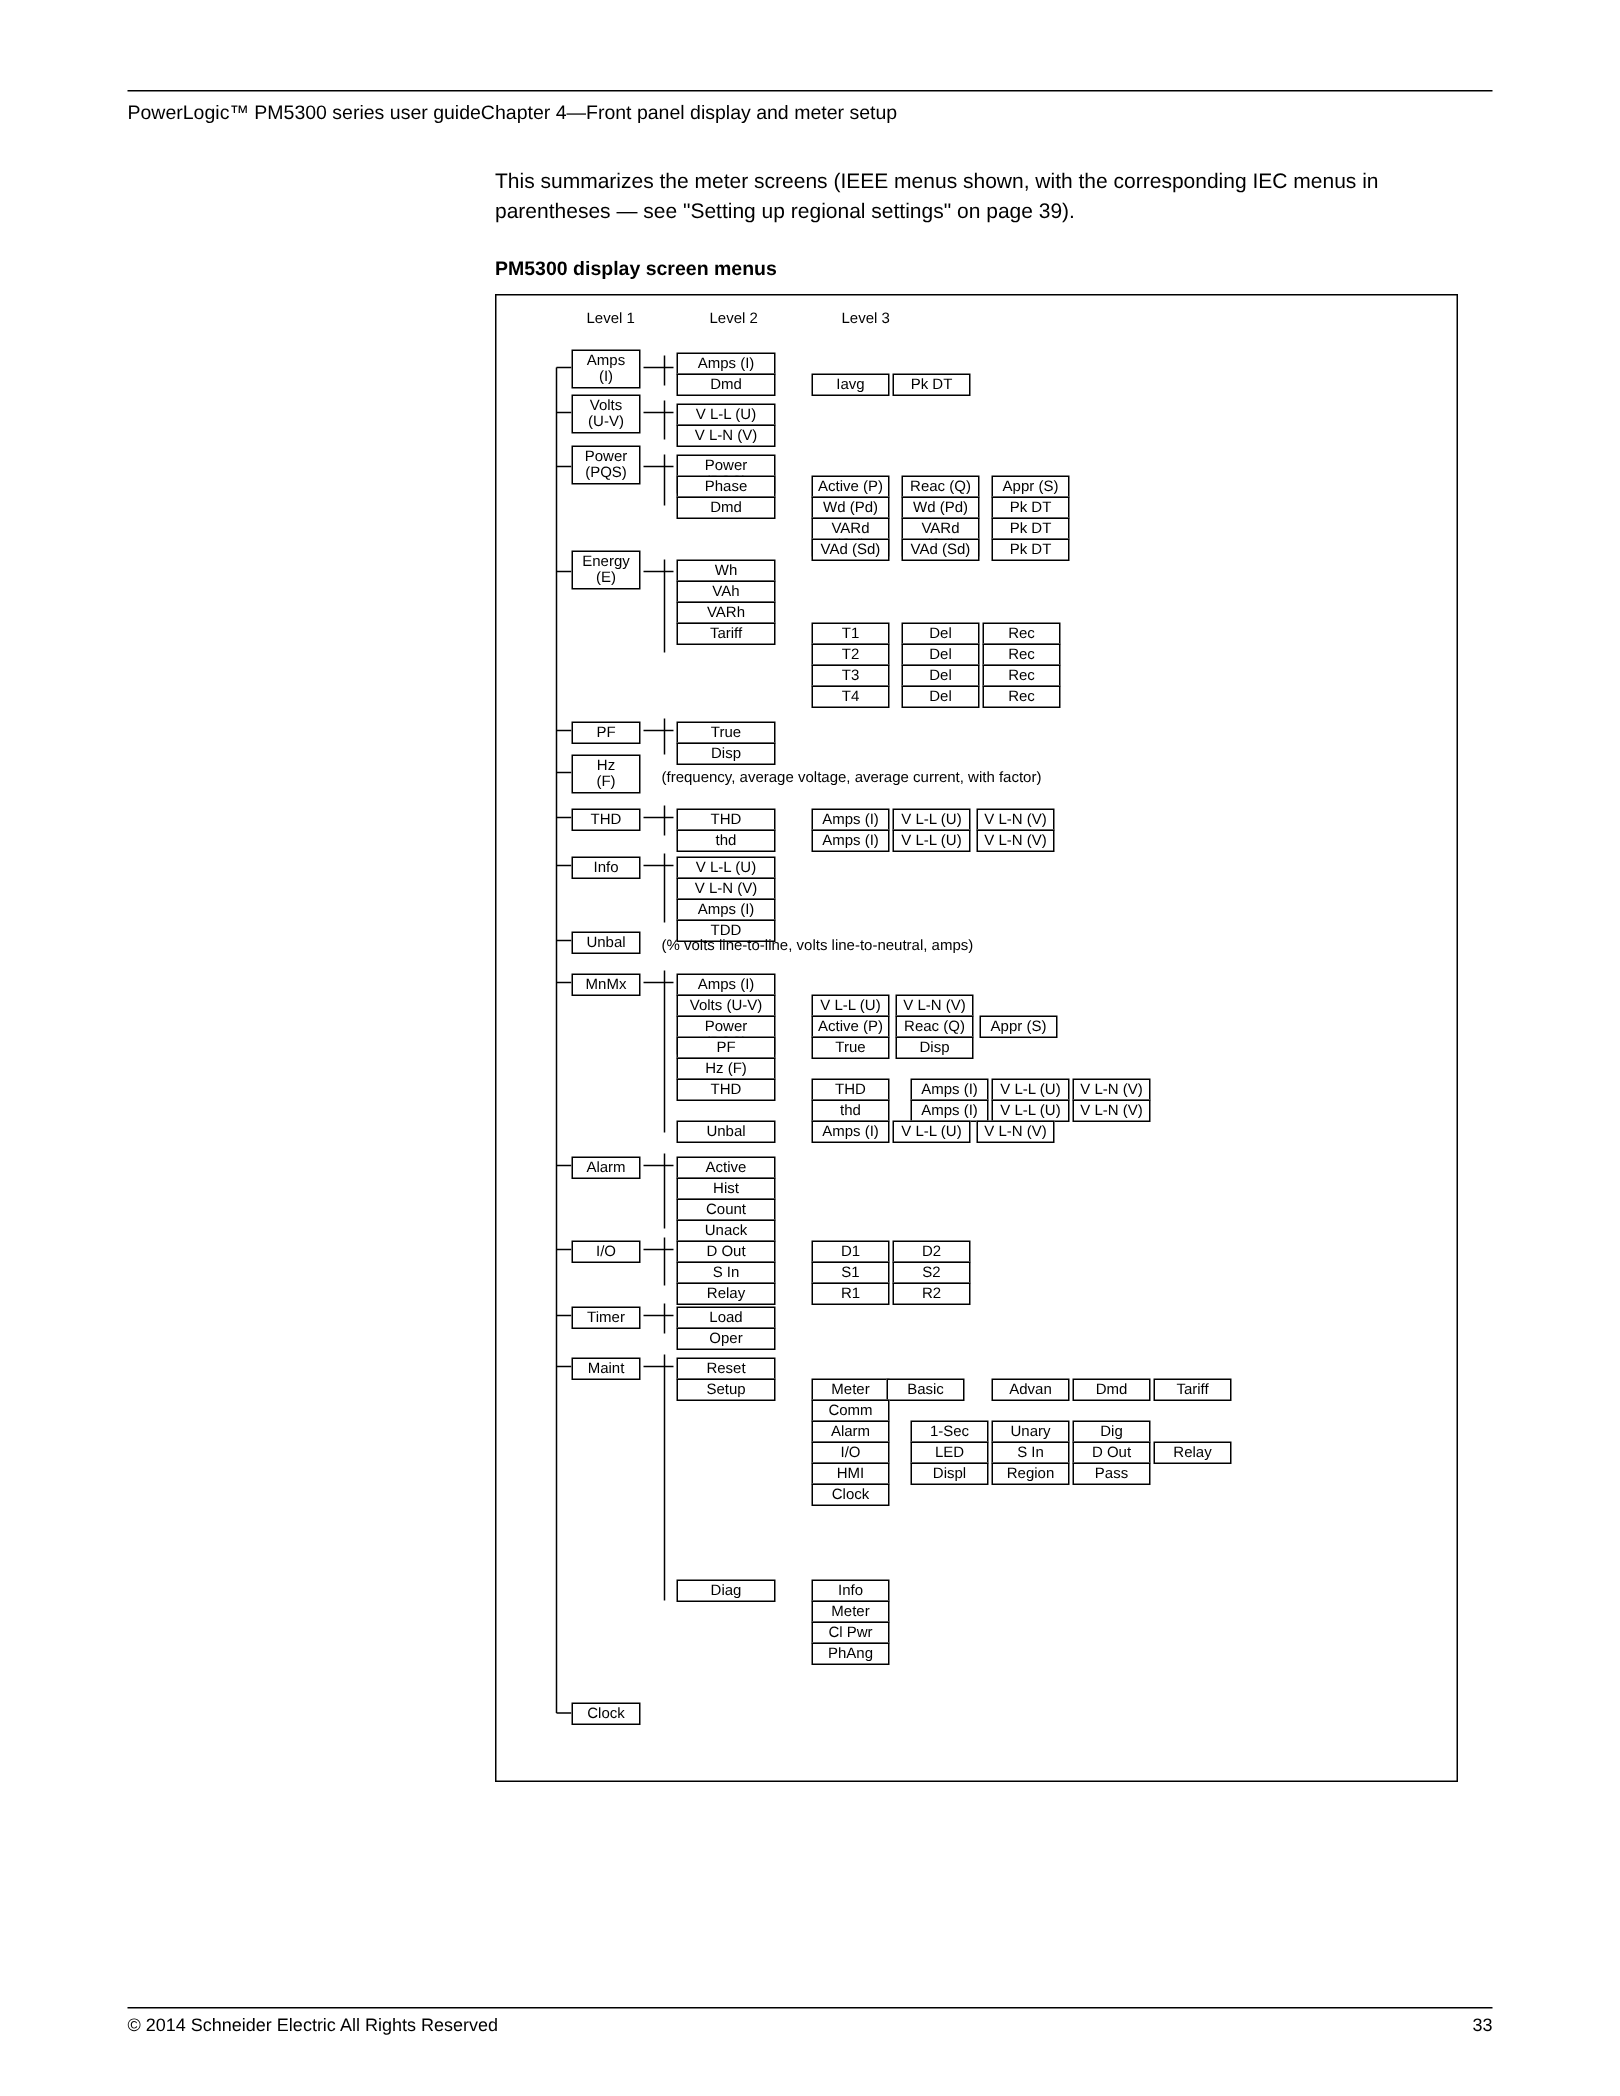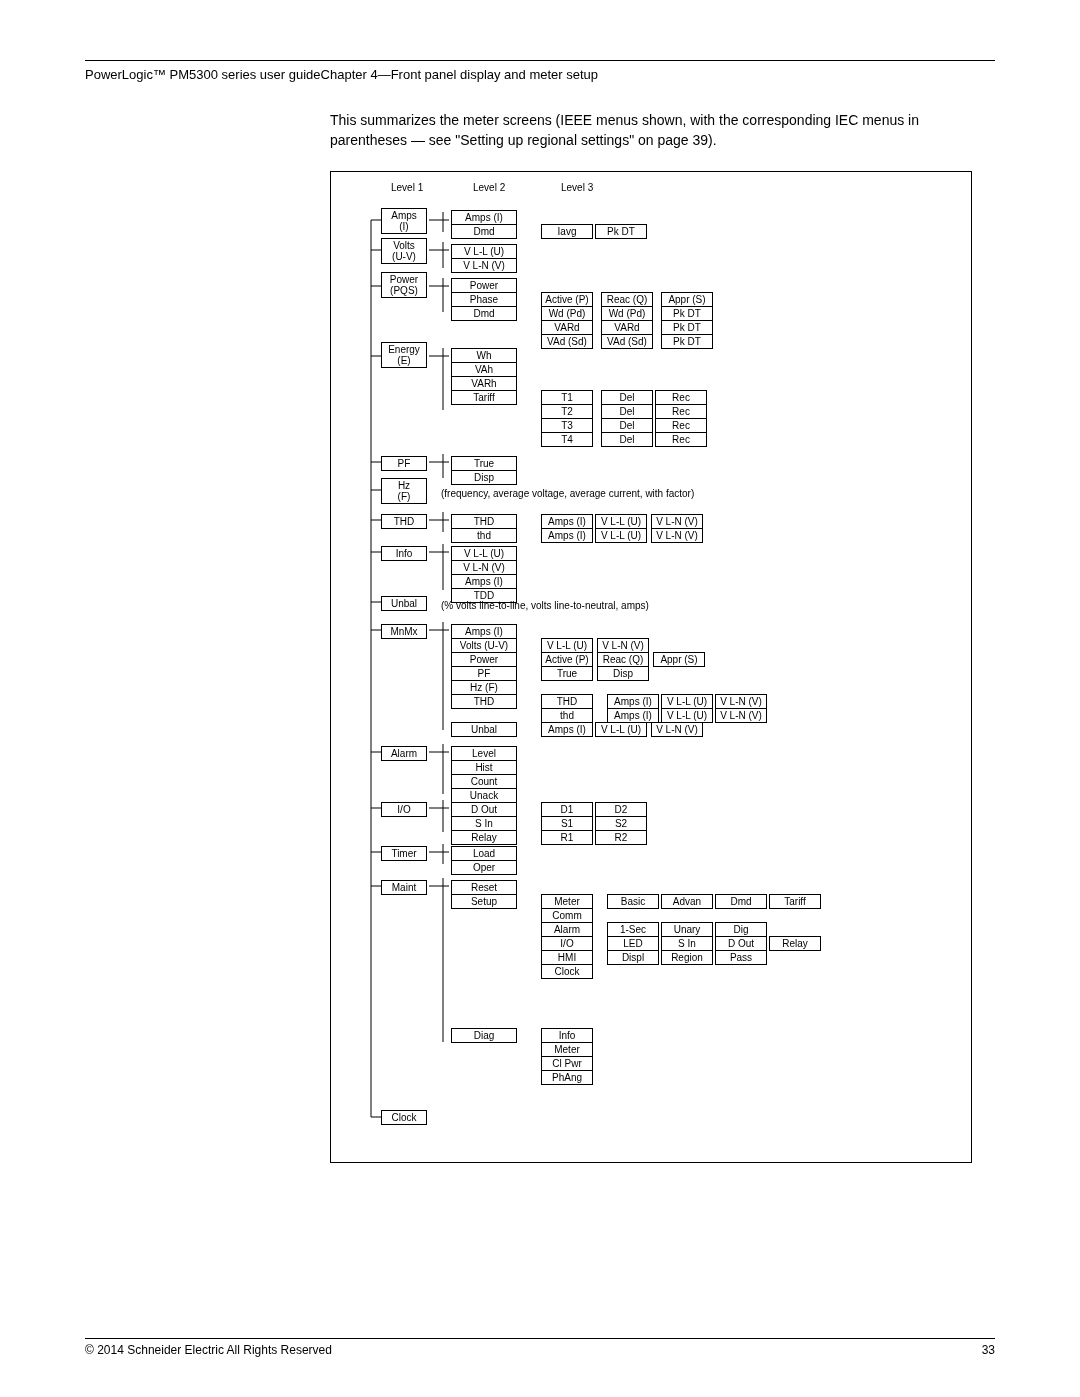--- a/index.html
+++ b/index.html
@@ -35,20 +35,21 @@
 <body>
 
 <div class="page">
   <div class="top-rule"></div>
   <div class="header-row">
     <span>PowerLogic™ PM5300 series user guide</span>
     <span>Chapter 4—Front panel display and meter setup</span>
   </div>
 
   <div class="body-text">This summarizes the meter screens (IEEE menus shown, with the corresponding IEC menus in parentheses — see "Setting up regional settings" on page 39).</div>
+  <div class="fig-title">PM5300 display screen menus</div>
 
   <div class="diagram-frame">
 
     <span class="lvl-label" style="left:48px;top:10px">Level  1</span>
     <span class="lvl-label" style="left:130px;top:10px">Level  2</span>
     <span class="lvl-label" style="left:218px;top:10px">Level  3</span>
 
     <svg class="wires" width="640" height="990">
       <g stroke="#000" stroke-width="1" fill="none">
 
@@ -150,21 +151,21 @@
     <span class="inline-note" style="left:110px;top:428px">(% volts line-to-line, volts line-to-neutral, amps)</span>
 
     <div class="node node2" style="left:120px;top:452px">Amps (I)</div>
     <div class="node node2" style="left:120px;top:466px">Volts (U-V)</div>
     <div class="node node2" style="left:120px;top:480px">Power (PQS)</div>
     <div class="node node2" style="left:120px;top:494px">PF</div>
     <div class="node node2" style="left:120px;top:508px">Hz (F)</div>
     <div class="node node2" style="left:120px;top:522px">THD</div>
     <div class="node node2" style="left:120px;top:550px">Unbal</div>
 
-    <div class="node node2" style="left:120px;top:574px">Level</div>
+    <div class="node node2" style="left:120px;top:574px">Active</div>
     <div class="node node2" style="left:120px;top:588px">Hist</div>
     <div class="node node2" style="left:120px;top:602px">Count</div>
     <div class="node node2" style="left:120px;top:616px">Unack</div>
 
     <div class="node node2" style="left:120px;top:630px">D Out</div>
     <div class="node node2" style="left:120px;top:644px">S In</div>
     <div class="node node2" style="left:120px;top:658px">Relay</div>
 
     <div class="node node2" style="left:120px;top:674px">Load</div>
     <div class="node node2" style="left:120px;top:688px">Oper</div>
@@ -231,21 +232,21 @@
     <div class="node node-sm" style="left:320px;top:550px">V L-N (V)</div>
 
     <div class="node node-sm" style="left:210px;top:630px">D1</div>
     <div class="node node-sm" style="left:264px;top:630px">D2</div>
     <div class="node node-sm" style="left:210px;top:644px">S1</div>
     <div class="node node-sm" style="left:264px;top:644px">S2</div>
     <div class="node node-sm" style="left:210px;top:658px">R1</div>
     <div class="node node-sm" style="left:264px;top:658px">R2</div>
 
     <div class="node node-sm" style="left:210px;top:722px">Meter</div>
-    <div class="node node-sm" style="left:276px;top:722px">Basic</div>
+    <div class="node node-sm" style="left:260px;top:722px">Basic</div>
     <div class="node node-sm" style="left:330px;top:722px">Advan</div>
     <div class="node node-sm" style="left:384px;top:722px">Dmd</div>
     <div class="node node-sm" style="left:438px;top:722px">Tariff</div>
     <div class="node node-sm" style="left:210px;top:736px">Comm</div>
     <div class="node node-sm" style="left:210px;top:750px">Alarm</div>
     <div class="node node-sm" style="left:276px;top:750px">1-Sec</div>
     <div class="node node-sm" style="left:330px;top:750px">Unary</div>
     <div class="node node-sm" style="left:384px;top:750px">Dig</div>
     <div class="node node-sm" style="left:210px;top:764px">I/O</div>
     <div class="node node-sm" style="left:276px;top:764px">LED</div>

